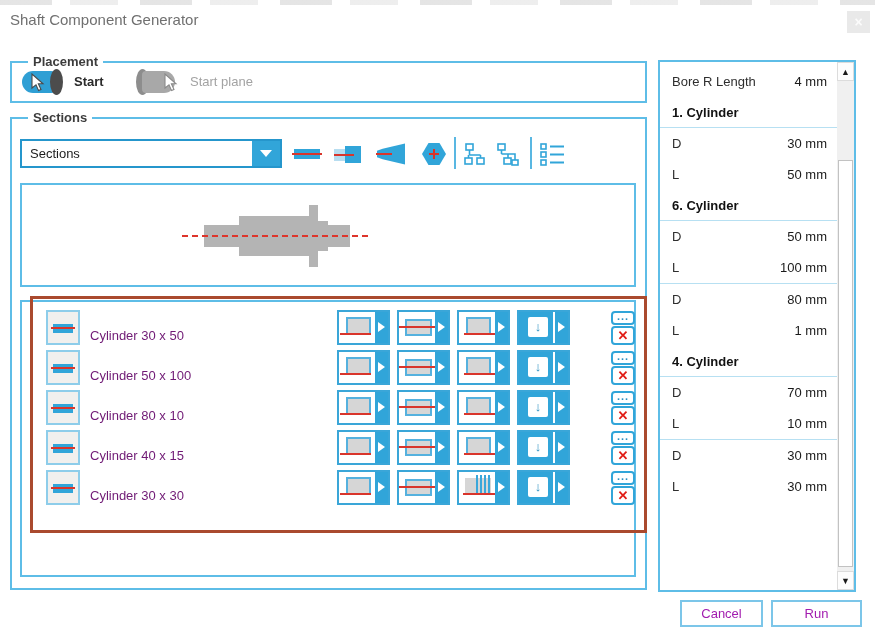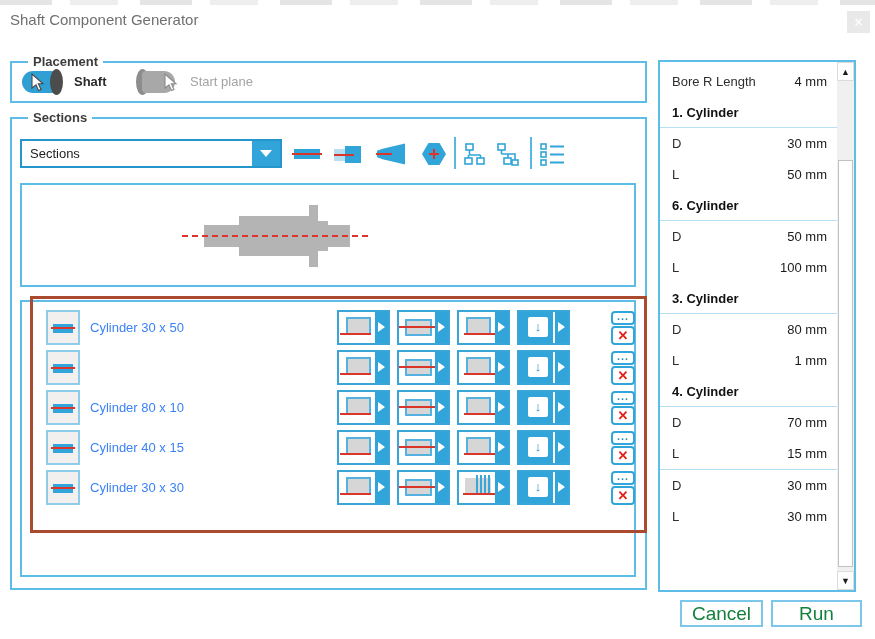--- a/index.html
+++ b/index.html
@@ -55,21 +55,21 @@
   #preview-box { position:absolute; left:8px; top:64px; width:616px; height:104px; border:2px solid #5ebde7; }
   .shaft-seg { position:absolute; background:#b4b4b4; }
   #centerline { position:absolute; left:160px; top:50px; width:186px; border-top:2px dashed #dd352b; z-index:2; }
 
   
   #list-box { position:absolute; left:8px; top:181px; width:616px; height:277px; border:2px solid #5ebde7; }
   .sec-row { position:absolute; left:0; width:612px; height:36px; }
   .row-icon-btn { position:absolute; left:24px; top:0; width:34px; height:35px; background:#f1f0ee; border:2px solid #8ecdea; }
   .row-icon-btn .bar-blue { left:5px; top:12px; width:20px; height:9px; }
   .row-icon-btn .line-red { left:3px; top:15px; width:24px; height:2px; }
-  .row-label { position:absolute; left:68px; top:0; line-height:35px; font-size:13px; color:#3b82f6; }
+  .row-label { position:absolute; left:68px; top:8px; line-height:35px; font-size:13px; color:#701a75; }
 
   .feat-btn { position:absolute; top:0; width:53px; height:35px; border:2px solid #3aa6d8; background:#fff; }
   .feat-main { position:absolute; left:0; top:0; width:38px; height:31px; }
   .feat-arrow { position:absolute; right:0; top:0; width:13px; height:31px; background:#31a5d9; }
   .feat-arrow::after { content:''; position:absolute; left:3px; top:10px;
     border-left:7px solid #fff; border-top:5px solid transparent; border-bottom:5px solid transparent; }
   .g-rect { position:absolute; background:#d6d6d6; }
   .fi-start .g-rect { left:7px; top:5px; width:25px; height:16px; border:2px solid #55b1de; border-bottom:none; }
   .fi-start .line-red { left:1px; top:21px; width:31px; height:2px; }
   .fi-mid .g-rect { left:6px; top:7px; width:27px; height:17px; border:2px solid #55b1de; }
@@ -101,21 +101,21 @@
   .p-head { height:30px; display:flex; align-items:center; font-size:13px; font-weight:bold; color:#111; padding-left:12px; }
   .p-sep { height:1px; background:#b7e0f2; }
 
   #scrollbar { position:absolute; right:0; top:0; width:17px; height:528px; background:#f0f0f0; }
   .sb-btn { position:absolute; left:0; width:17px; height:19px; background:#fdfdfd; text-align:center;
     font-size:9px; color:#1a1a1a; line-height:19px; border:1px solid #dcdcdc; }
   #sb-up { top:0; } #sb-down { bottom:0; }
   #sb-thumb { position:absolute; left:1px; top:98px; width:15px; height:407px; background:#fff; border:1px solid #c2c2c2; }
 
   .footer-btn { position:absolute; top:600px; height:27px; background:#fff; border:2px solid #7cc6e9;
-    font-size:19px; color:#15803d; text-align:center; line-height:23px; font-family:"Liberation Sans",sans-serif; }
+    font-size:13px; color:#a21caf; text-align:center; line-height:23px; font-family:"Liberation Sans",sans-serif; }
   #cancel-btn { left:680px; width:83px; }
   #run-btn { left:771px; width:91px; }
 
   svg { display:block; }
 </style>
 </head>
 <body>
 
 <div id="top-strip"></div>
 <div id="dlg-title">Shaft Component Generator</div>
@@ -123,21 +123,21 @@
 
 <div id="placement-box" class="groupbox">
   <span class="group-label">Placement</span>
   <div id="axis-toggle" class="toggle">
     <div class="tg-body-blue"></div>
     <div class="tg-cap-dark"></div>
     <svg class="cursor-svg" style="left:8px; top:5px;" width="15" height="20" viewBox="0 0 15 20">
       <path d="M2,1 L2,15 L6,11.8 L8.6,17.6 L11,16.4 L8.4,10.8 L13,10.8 Z" fill="#fff" stroke="#4a4a4a" stroke-width="1.1"></path>
     </svg>
   </div>
-  <span id="axis-label">Shaft</span>
+  <span id="axis-label">Start</span>
   <div id="startplane-toggle" class="toggle">
     <div class="tg-cap-gray"></div>
     <div class="tg-body-gray"></div>
     <svg class="cursor-svg" style="left:27px; top:5px;" width="15" height="20" viewBox="0 0 15 20">
       <path d="M2,1 L2,15 L6,11.8 L8.6,17.6 L11,16.4 L8.4,10.8 L13,10.8 Z" fill="#fff" stroke="#8a8a8a" stroke-width="1.1"></path>
     </svg>
   </div>
   <span id="startplane-label">Start plane</span>
 </div>
 
@@ -246,20 +246,21 @@
         </div>
       <div class="more-btn" style="top:1px;">...</div>
       <div class="del-btn" style="top:16px;">✕</div>
     </div>
 
     <div class="sec-row" style="top:48px;">
       <div class="row-icon-btn">
           <div class="bar-blue"></div>
           <div class="line-red"></div>
         </div>
+      <span class="row-label">Cylinder 50 x 100</span>
       <div class="feat-btn" style="left:315px;">
           <div class="feat-main fi-start">
             <div class="g-rect"></div>
             <div class="line-red"></div>
           </div>
           <div class="feat-arrow"></div>
         </div>
       <div class="feat-btn" style="left:375px;">
           <div class="feat-main fi-mid">
             <div class="g-rect"></div>
@@ -423,40 +424,39 @@
     <div class="p-sep"></div>
     <div class="p-row">
         <span>D</span>
         <span class="p-val">50 mm</span>
       </div>
     <div class="p-row">
         <span>L</span>
         <span class="p-val">100 mm</span>
       </div>
 
-    <div class="p-head">3. Cylinder</div>
     <div class="p-sep"></div>
     <div class="p-row">
         <span>D</span>
         <span class="p-val">80 mm</span>
       </div>
     <div class="p-row">
         <span>L</span>
         <span class="p-val">1 mm</span>
       </div>
 
     <div class="p-head">4. Cylinder</div>
     <div class="p-sep"></div>
     <div class="p-row">
         <span>D</span>
         <span class="p-val">70 mm</span>
       </div>
     <div class="p-row">
         <span>L</span>
-        <span class="p-val">15 mm</span>
+        <span class="p-val">10 mm</span>
       </div>
 
     <div class="p-sep"></div>
     <div class="p-row">
         <span>D</span>
         <span class="p-val">30 mm</span>
       </div>
     <div class="p-row">
         <span>L</span>
         <span class="p-val">30 mm</span>

